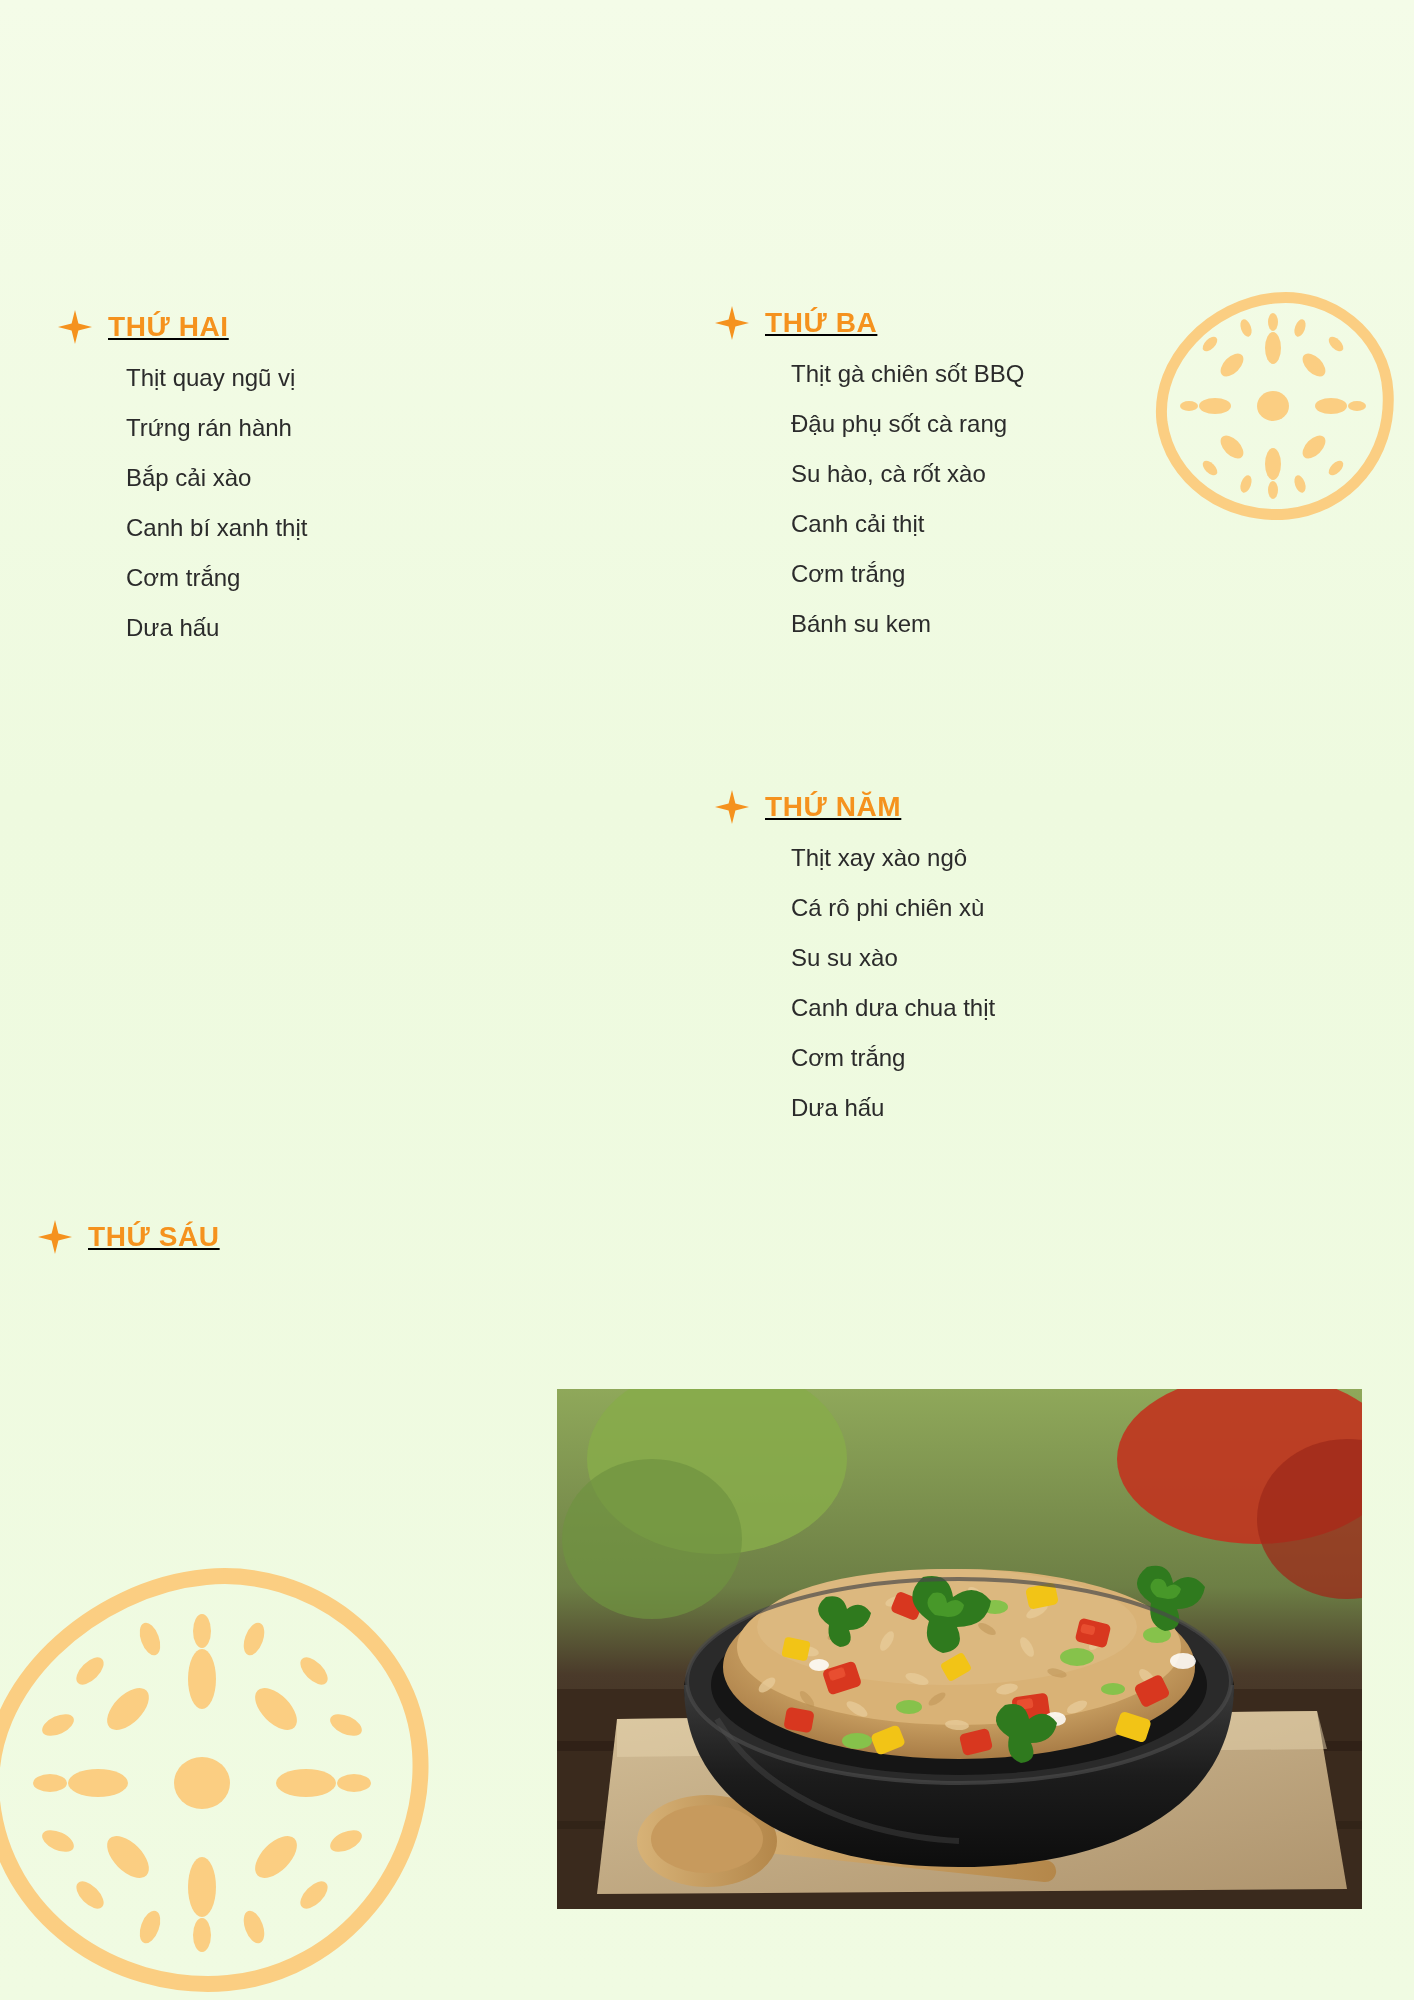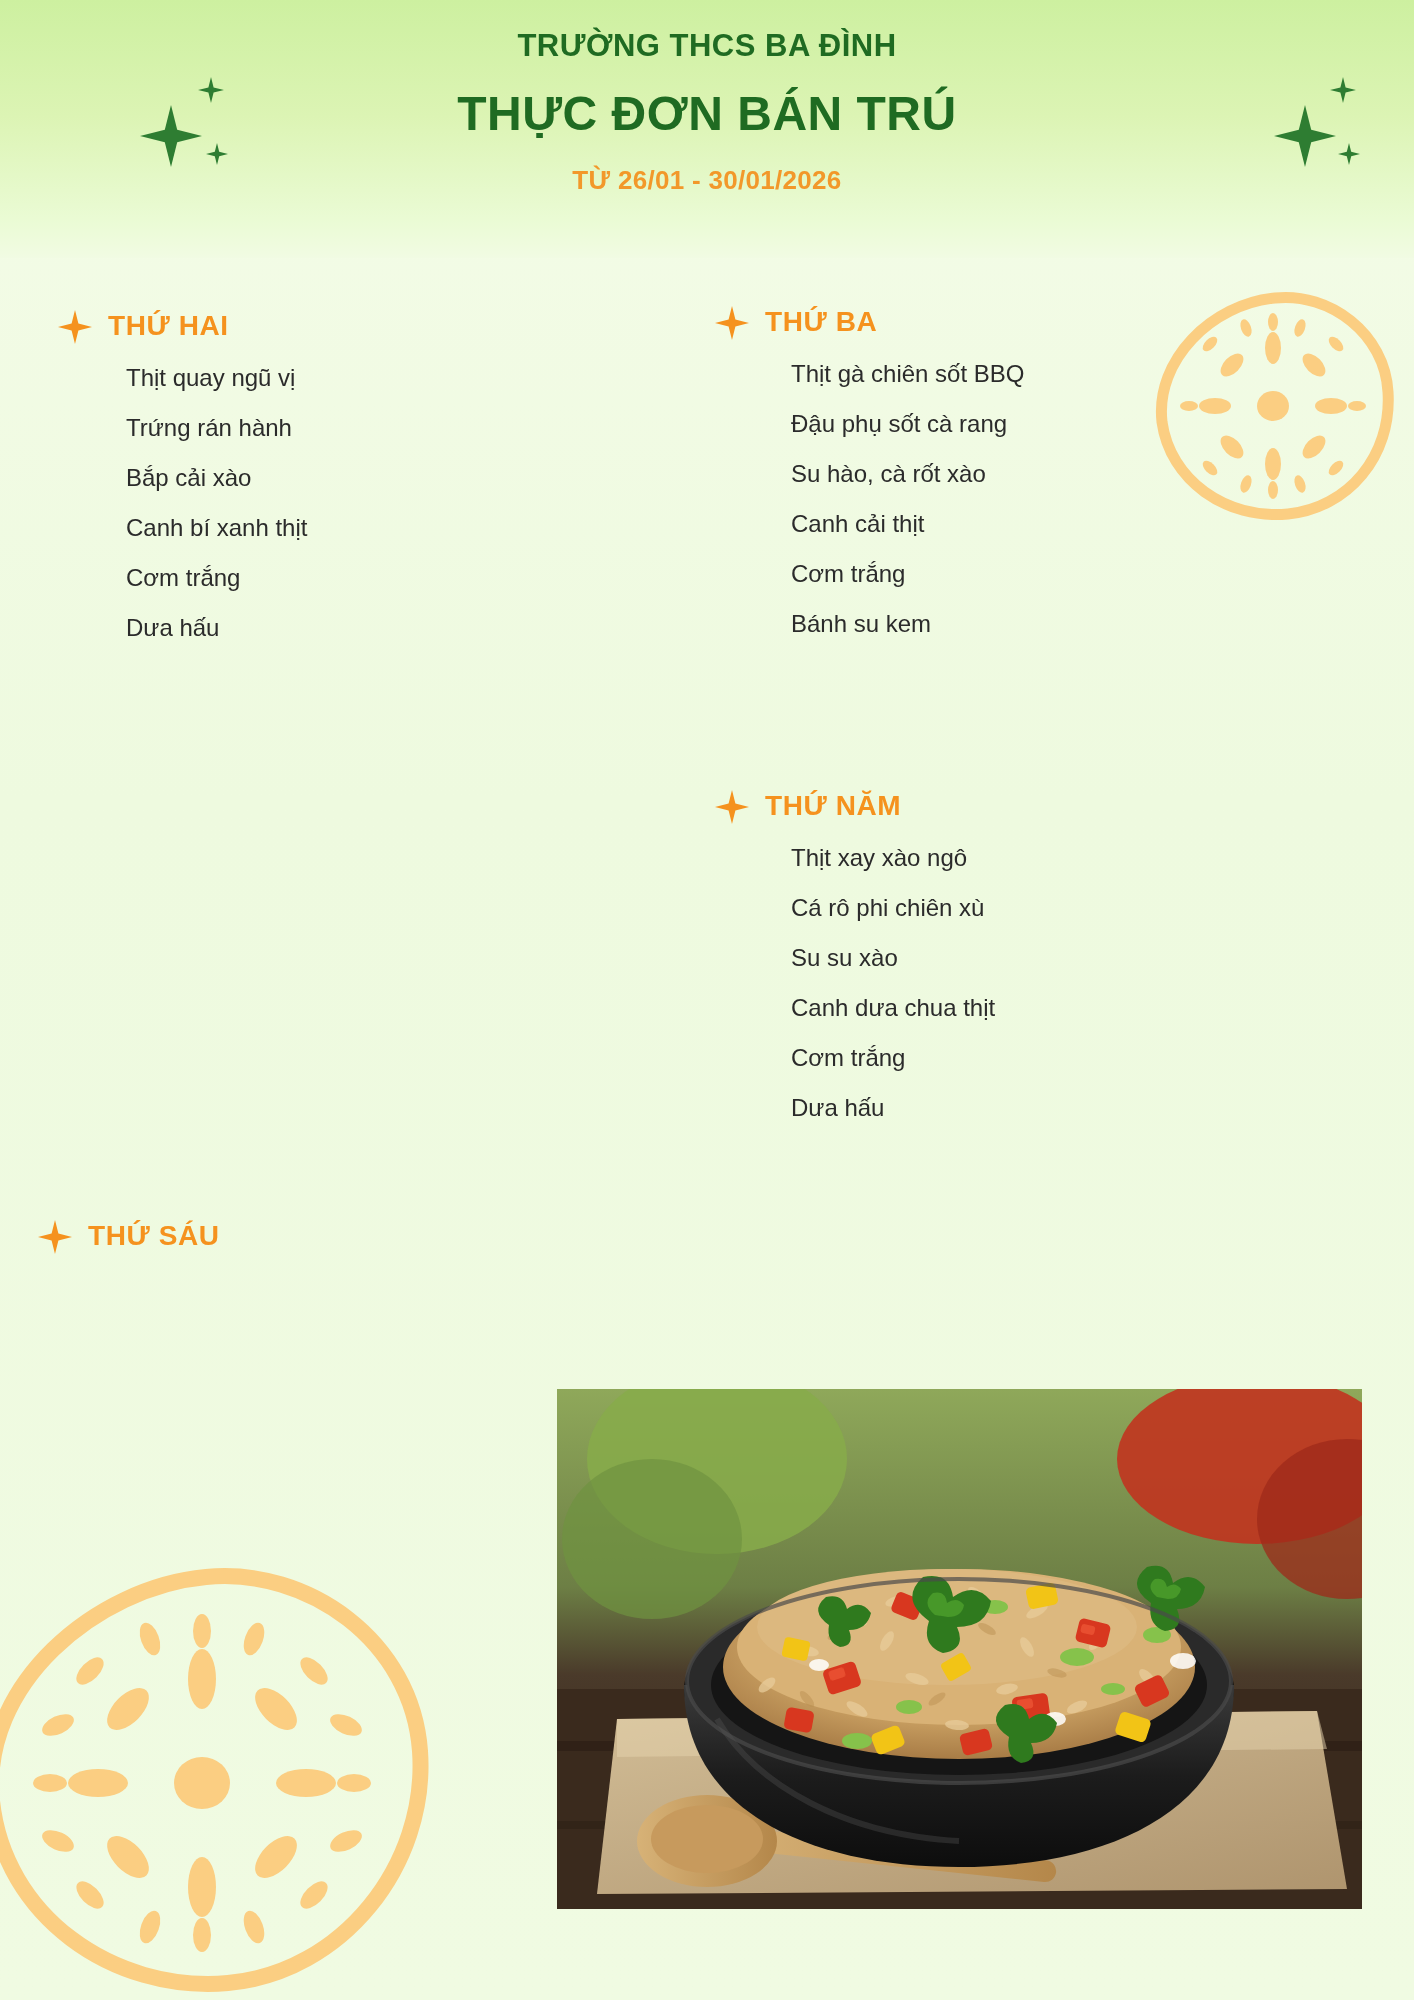--- a/index.html
+++ b/index.html
@@ -91,22 +91,24 @@
     width: 1414px;
     height: 1000px;
   }
 
   .day-block {
     position: absolute;
   }
 
   .day-head {
     display: flex;
+    align-items: center;
     gap: 16px;
     margin-bottom: 22px;
+    text-decoration: underline;
   }
 
   .day-star {
     width: 34px;
     height: 34px;
     flex: 0 0 34px;
     position: relative;
   }
   .day-star .star4 {
     width: 34px;
@@ -154,40 +156,20 @@
     overflow: hidden;
     background: #2b1d12;
   }
   .food-photo svg { display: block; }
 </style>
 </head>
 <body>
 
 <div class="page">
 
-  <div class="header">
-
-    <div class="sparkle-group left">
-      <div class="star4" style="width:62px;height:62px;left:0;top:10px;"></div>
-      <div class="star4" style="width:26px;height:26px;left:58px;top:-18px;"></div>
-      <div class="star4" style="width:22px;height:22px;left:66px;top:48px;"></div>
-    </div>
-
-    <div class="sparkle-group right">
-      <div class="star4" style="width:62px;height:62px;left:0;top:10px;"></div>
-      <div class="star4" style="width:26px;height:26px;left:56px;top:-18px;"></div>
-      <div class="star4" style="width:22px;height:22px;left:64px;top:48px;"></div>
-    </div>
-
-    <div class="header-inner">
-      <h2 class="school-name">TRƯỜNG THCS BA ĐÌNH</h2>
-      <h1 class="menu-title">THỰC ĐƠN BÁN TRÚ</h1>
-      <div class="date-range">TỪ 26/01 - 30/01/2026</div>
-    </div>
-  </div>
 
   <div class="lemon" style="right:12px; top:282px;">
     <svg width="260" height="250" viewBox="0 0 260 250">
       <g fill="none" stroke="#fbce82" stroke-width="11" stroke-linecap="round">
         <path d="M133 16 C188 10 243 52 246 110 C250 174 206 226 146 232 C84 238 28 198 20 140 C13 78 70 22 133 16 Z"></path>
       </g>
       <g fill="#fbce82">
         <ellipse cx="131" cy="124" rx="16" ry="15"></ellipse>
         <ellipse cx="131" cy="66" rx="8" ry="16"></ellipse>
         <ellipse cx="131" cy="182" rx="8" ry="16"></ellipse>

